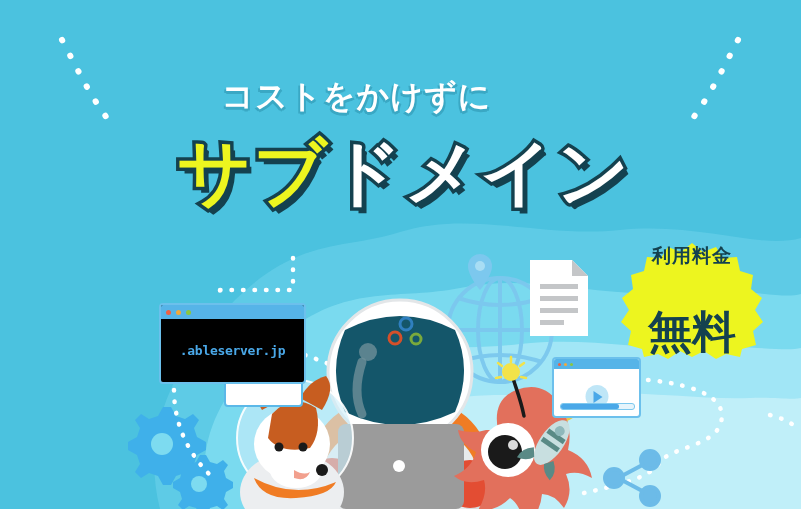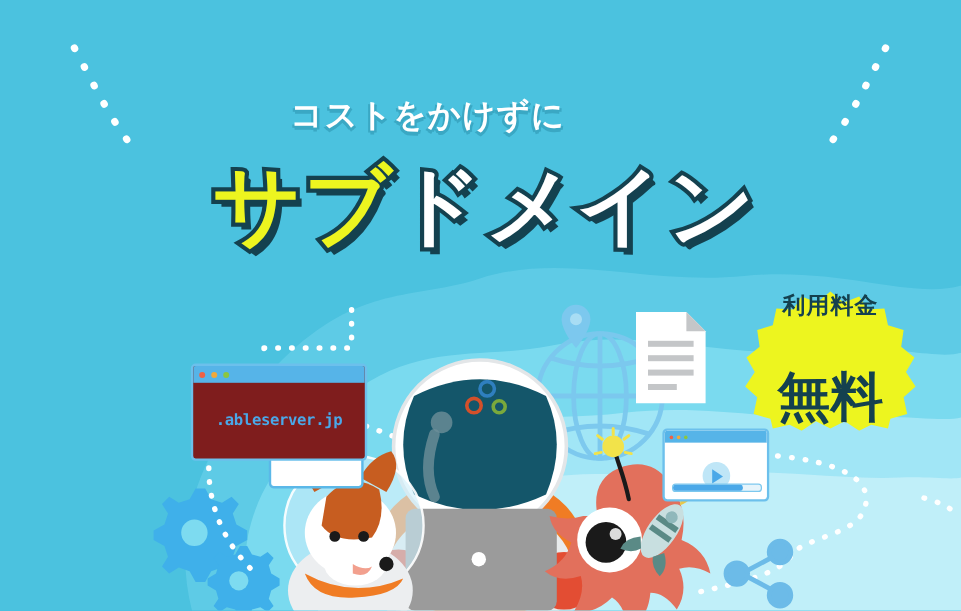--- a/index.html
+++ b/index.html
@@ -13,21 +13,21 @@
 
   
   .bg-svg{position:absolute;left:0;top:0;width:801px;height:509px;}
 
   
   .dots-svg{position:absolute;left:0;top:0;width:801px;height:509px;pointer-events:none;}
 
   
   .headline{
     position:absolute;left:0;top:44px;width:713px;text-align:center;
-    color:#ffffff;font-weight:bold;font-size:27px;line-height:35px;
+    color:#ffffff;font-weight:bold;font-size:32px;line-height:35px;
     letter-spacing:1px;
     text-shadow:0 3px 0 #3aa8c4, 2px 2px 0 #3aa8c4, -2px 2px 0 #3aa8c4;
     white-space:pre-line;
   }
 
   
   .title{
     position:absolute;left:4px;top:122px;width:801px;text-align:center;
     font-weight:bold;font-size:72px;line-height:100px;letter-spacing:2px;
     white-space:nowrap;
@@ -58,21 +58,21 @@
 
   
   .win-back{
     position:absolute;left:224px;top:321px;width:75px;height:82px;
     background:#ffffff;border:2px solid #5bb8e8;border-radius:4px;overflow:hidden;
   }
   .win-back-bar{height:14px;background:#56b4e8;}
 
   .win-main{
     position:absolute;left:159px;top:303px;width:143px;height:77px;
-    background:#7f1d1d;border:2px solid #6cc0ec;border-radius:4px;overflow:hidden;
+    background:#000000;border:2px solid #6cc0ec;border-radius:4px;overflow:hidden;
   }
   .win-bar{height:14px;background:#56b4e8;display:flex;align-items:center;padding-left:5px;gap:5px;}
   .dot{width:5px;height:5px;border-radius:50%;}
   .dot.r{background:#ef6144;} .dot.y{background:#f2a93b;} .dot.g{background:#8cc63f;}
   .win-url{
     display:flex;align-items:center;justify-content:center;height:63px;
     color:#4aa8e8;font-size:13px;font-weight:bold;
     font-family:"DejaVu Sans Mono","Liberation Mono",monospace;letter-spacing:-0.3px;
   }
 

